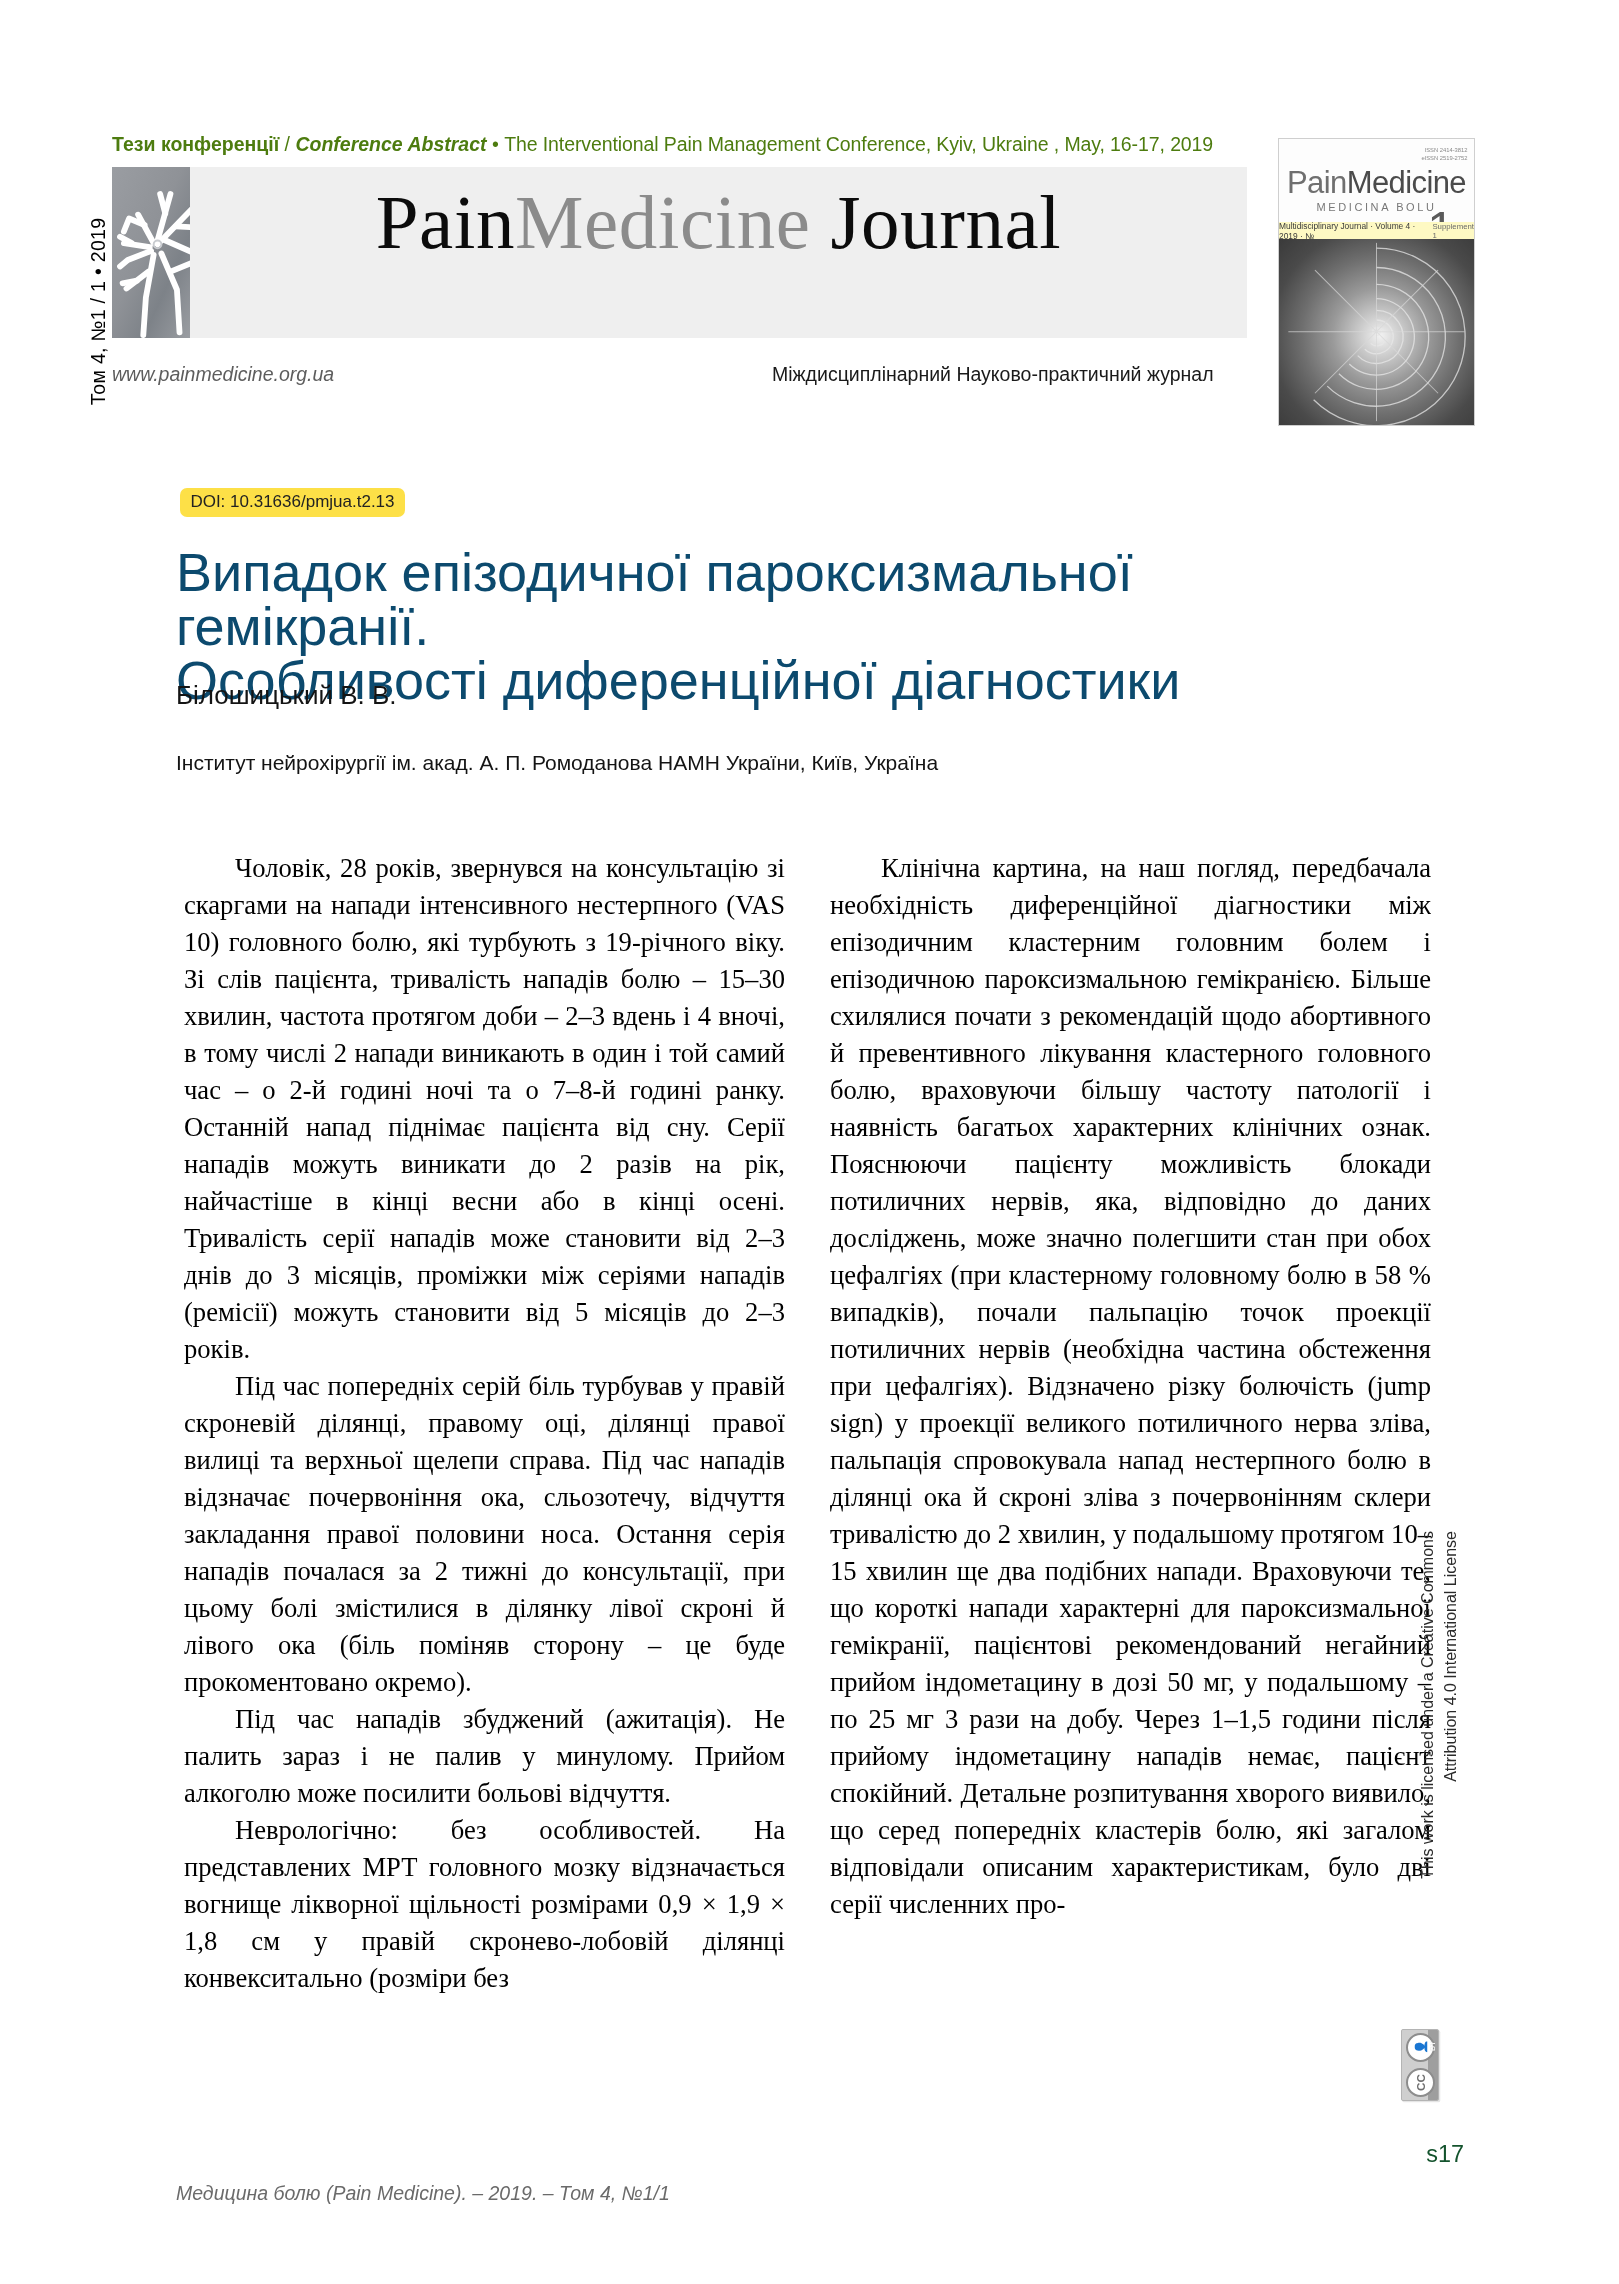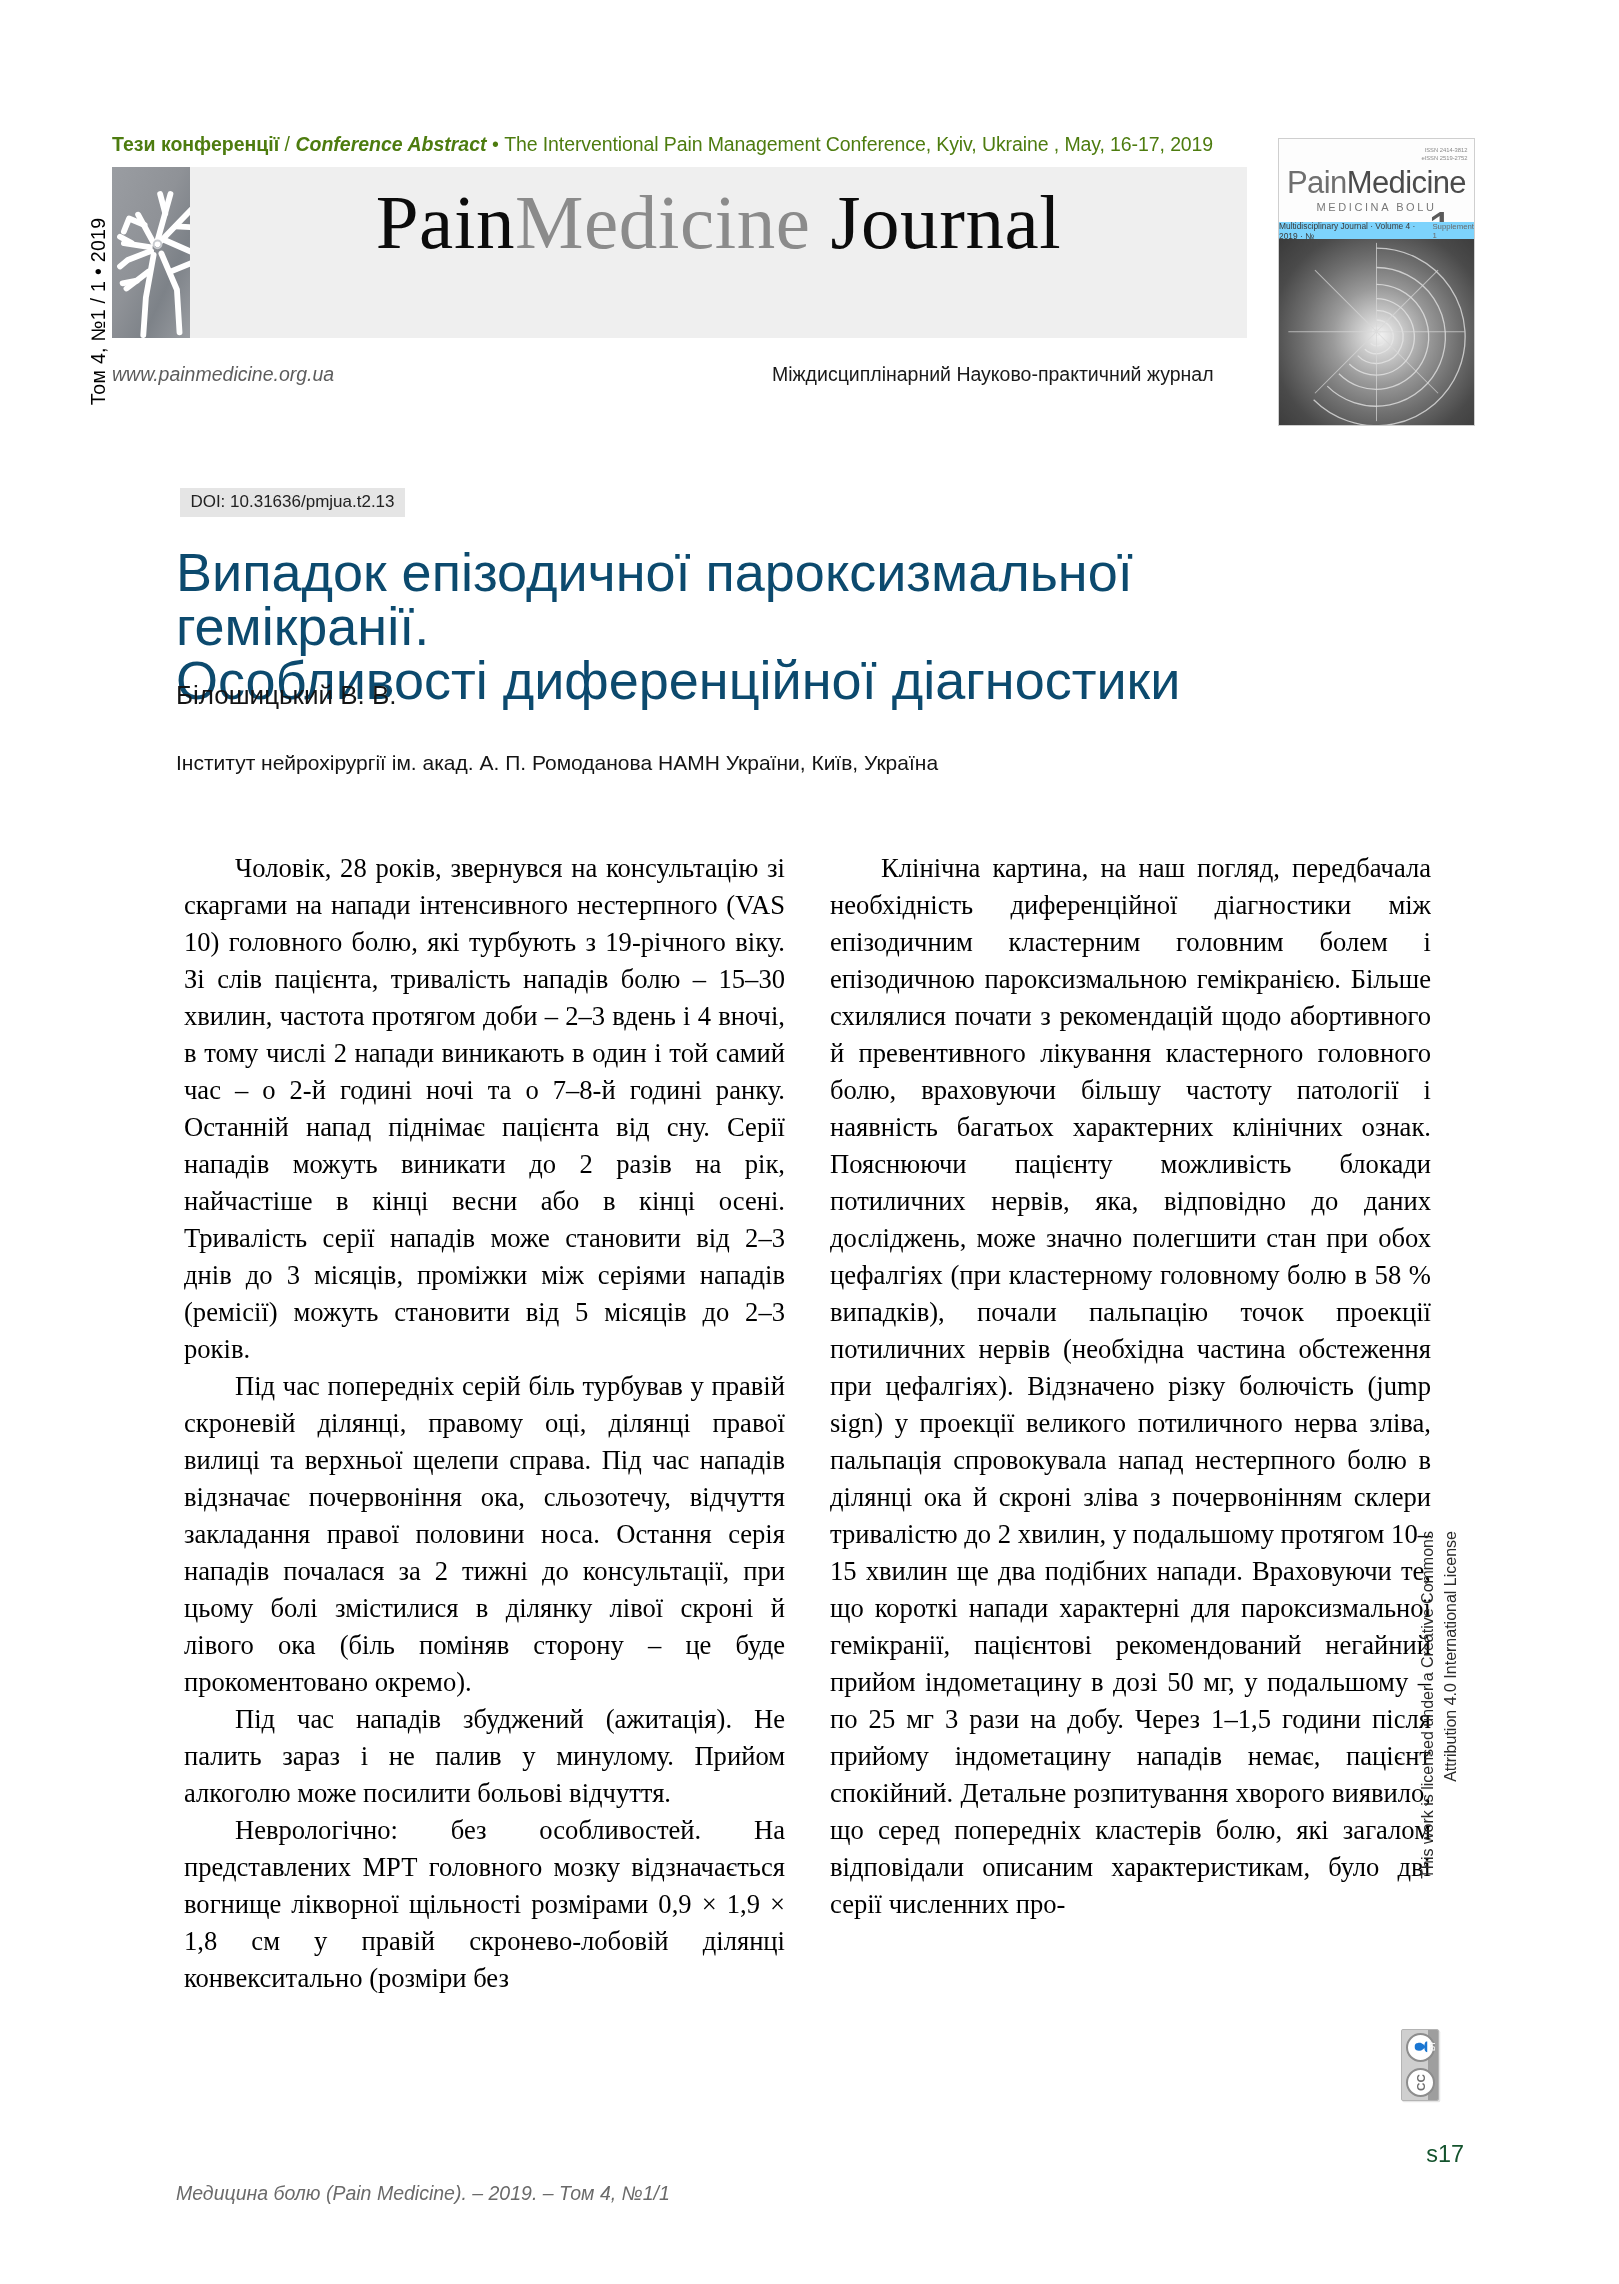--- a/index.html
+++ b/index.html
@@ -146,21 +146,21 @@
     font-size:31px; color:#6f6f6f; letter-spacing:-0.6px;
   }
   .cover-name .d { color:#4b4b4b; }
   .cover-sub {
     position:absolute; left:0; top:62px; width:100%; text-align:center;
     font-family:"Liberation Sans","DejaVu Sans",sans-serif;
     font-size:11px; letter-spacing:2.6px; color:#787878;
   }
   .cover-band {
     position:absolute; left:0; top:83px; width:100%; height:17px;
-    background:#7dd3fc;
+    background:#fef9c3;
     font-family:"Liberation Sans","DejaVu Sans",sans-serif;
     font-size:8.4px; color:#3a3a3a;
     display:flex; align-items:center; justify-content:center; gap:5.2px;
   }
   .cover-band .supp { color:#6a6a6a; font-size:7.8px; }
   .cover-bignum {
     position:absolute; right:19.5px; top:65px;
     font-family:"Liberation Sans","DejaVu Sans",sans-serif;
     font-size:49px; color:#5a5a5a; line-height:49px;
   }
@@ -169,25 +169,26 @@
     background: radial-gradient(circle at 52% 52%, #f2f2f2 0%, #c9c9c9 16%, #9a9a9a 34%, #6f6f6f 56%, #4a4a4a 78%, #3a3a3a 100%);
     overflow:hidden;
   }
 
   
   .doi {
     position: absolute;
     left: 180px;
     top: 488px;
     padding: 3.9px 10.4px 5.2px 10.4px;
-    background: #e5e5e5;
+    background: #fde047;
     font-family: "Liberation Sans", "DejaVu Sans", sans-serif;
     font-size: 17px;
     color: #222;
     white-space: nowrap;
+    border-radius: 7px;
   }
 
   
   .art-title {
     position: absolute;
     left: 176px;
     top: 545px;
     width: 1220px;
     font-family: "Liberation Sans", "DejaVu Sans", sans-serif;
     font-size: 54px;

